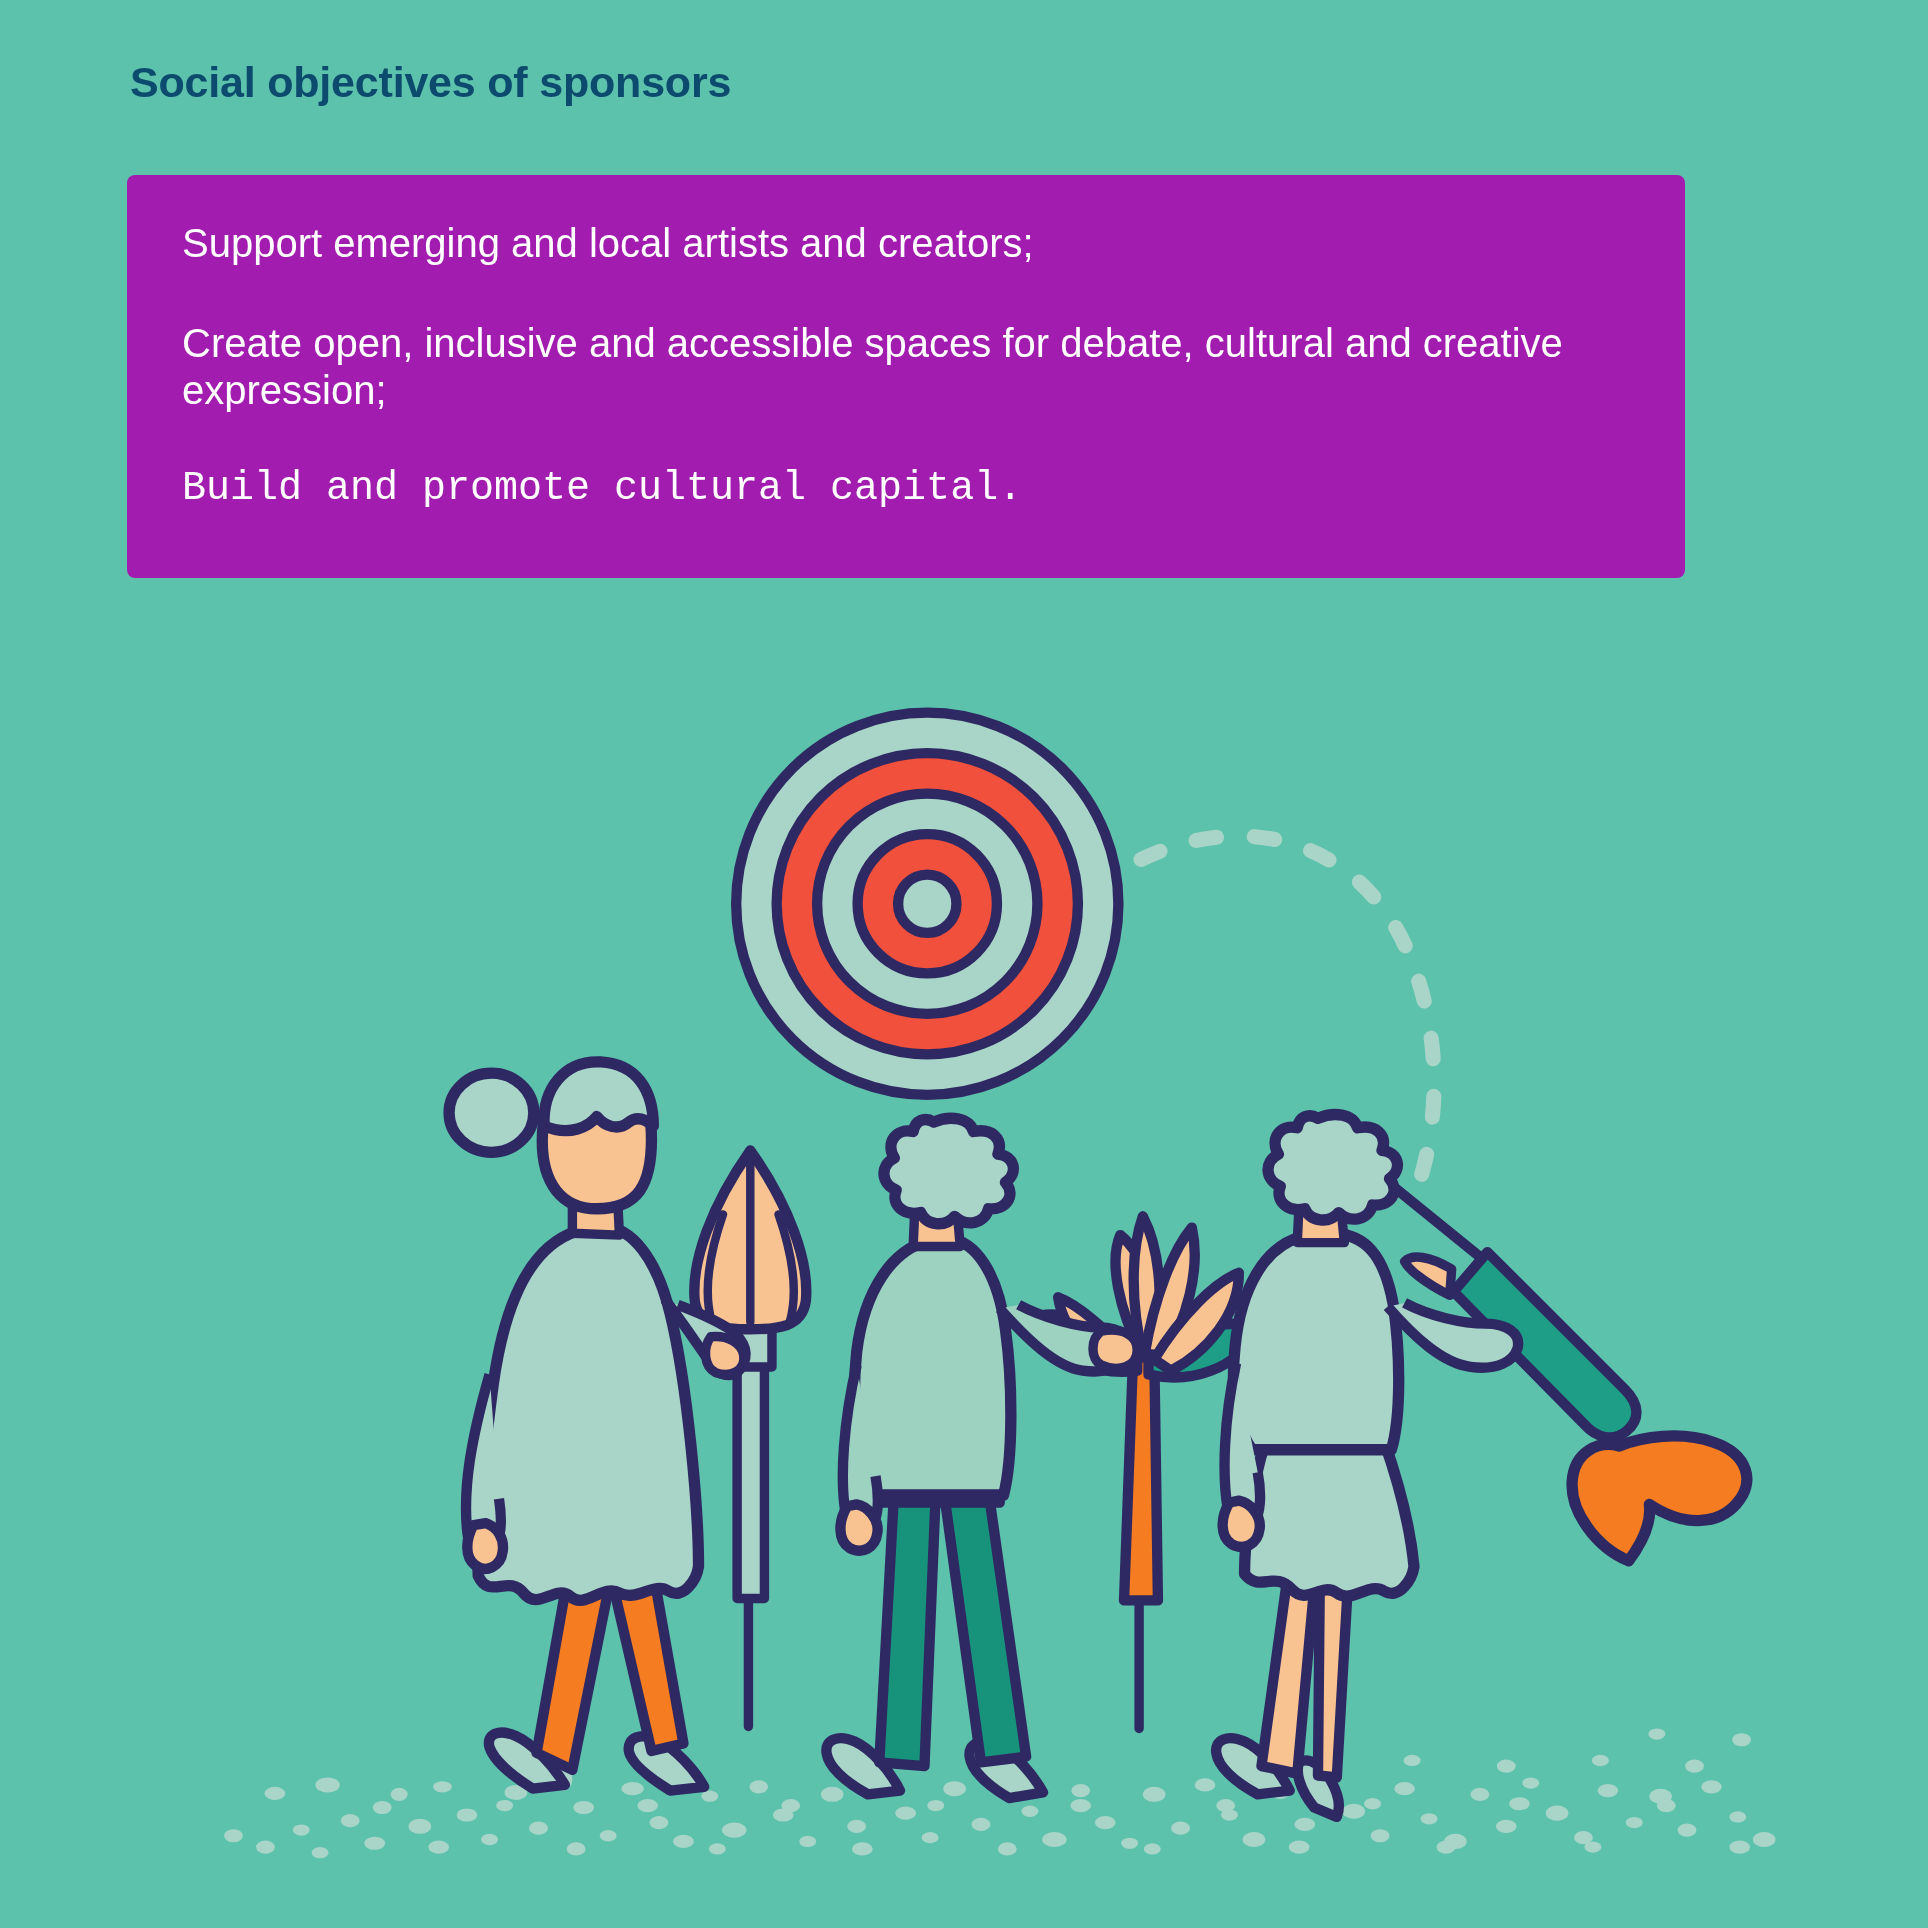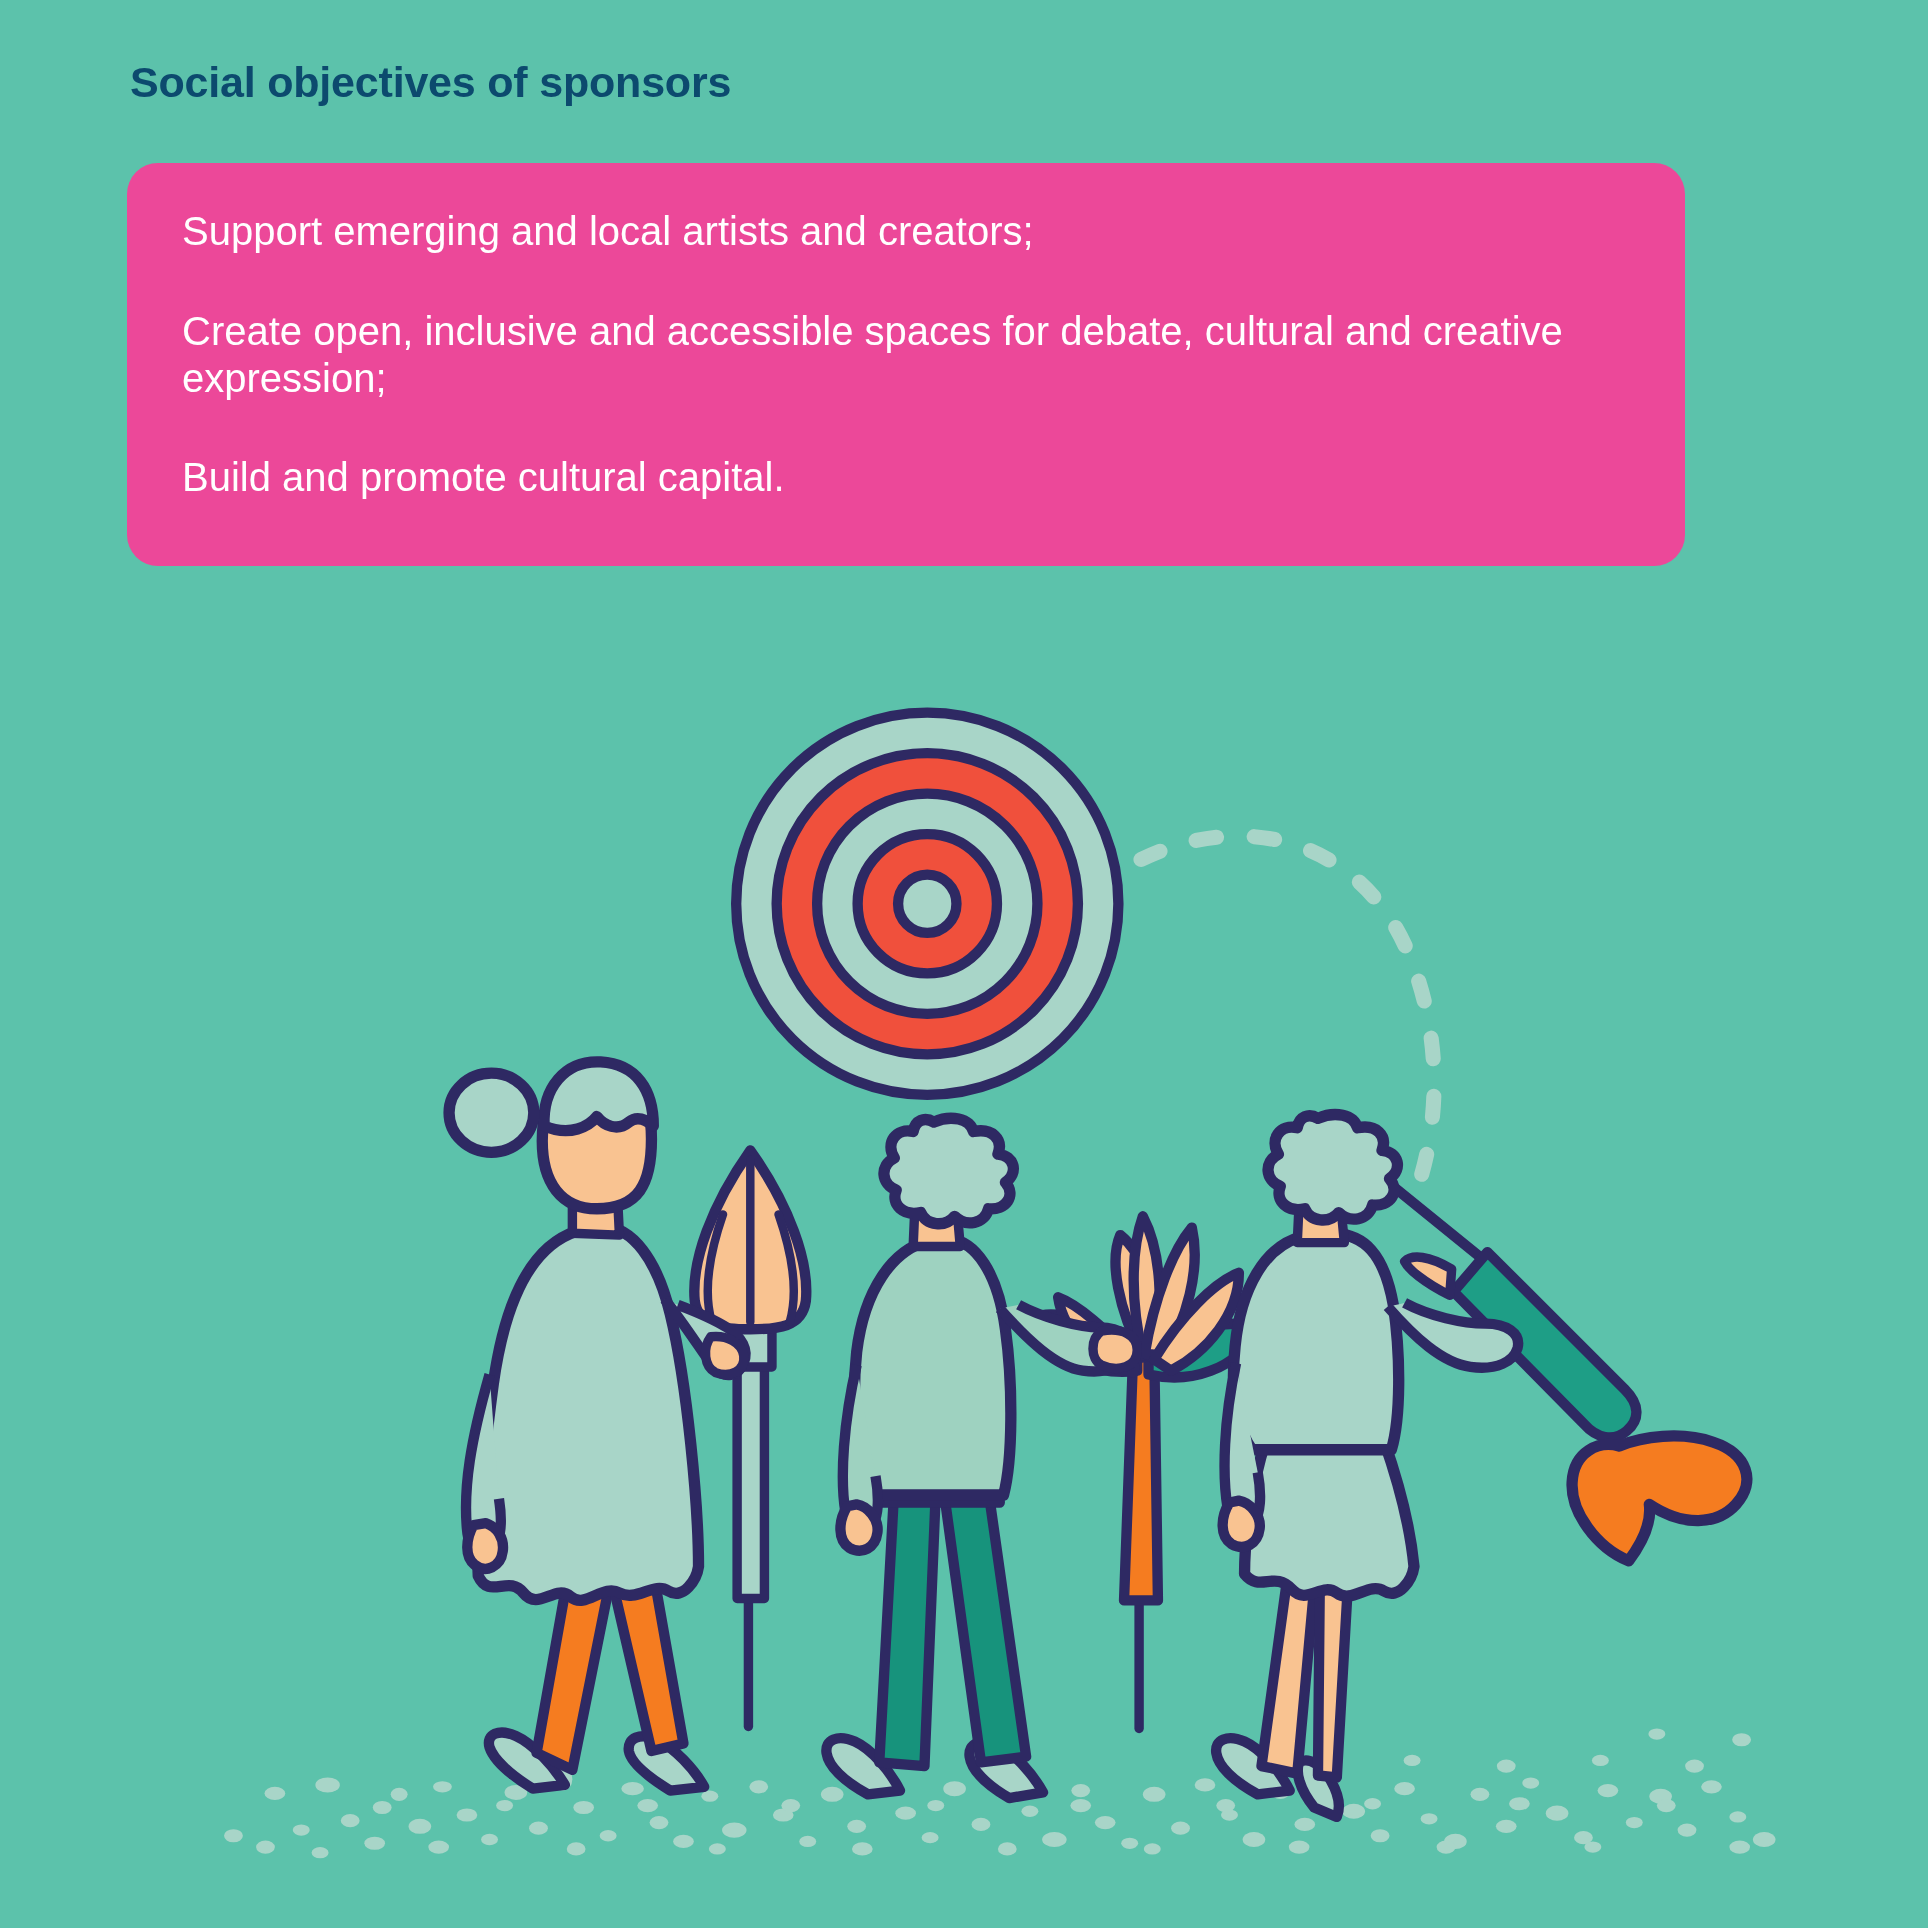--- a/index.html
+++ b/index.html
@@ -25,36 +25,36 @@
     top: 58px;
     font-size: 43px;
     font-weight: bold;
     color: #0c4a6e;
     letter-spacing: -0.2px;
     white-space: nowrap;
   }
   #objectives-card {
     position: absolute;
     left: 127px;
-    top: 163px;
+    top: 175px;
     width: 1558px;
     height: 403px;
-    background: #ec4899;
-    border-radius: 31px;
+    background: #a21caf;
+    border-radius: 8px;
     box-sizing: border-box;
     padding: 45px 55px 0 55px;
   }
   .objective-line {
     color: #ffffff;
     font-size: 40px;
     line-height: 1.17;
     margin: 0 0 53px 0;
     max-width: 1507px;
   }
-  .objective-line:last-child { margin-bottom: 0; }
+  .objective-line:last-child { margin-bottom: 0; font-family: Liberation Mono, monospace; }
   #illustration {
     position: absolute;
     left: 0;
     top: 0;
     width: 1928px;
     height: 1928px;
   }
 </style>
 </head>
 <body>

